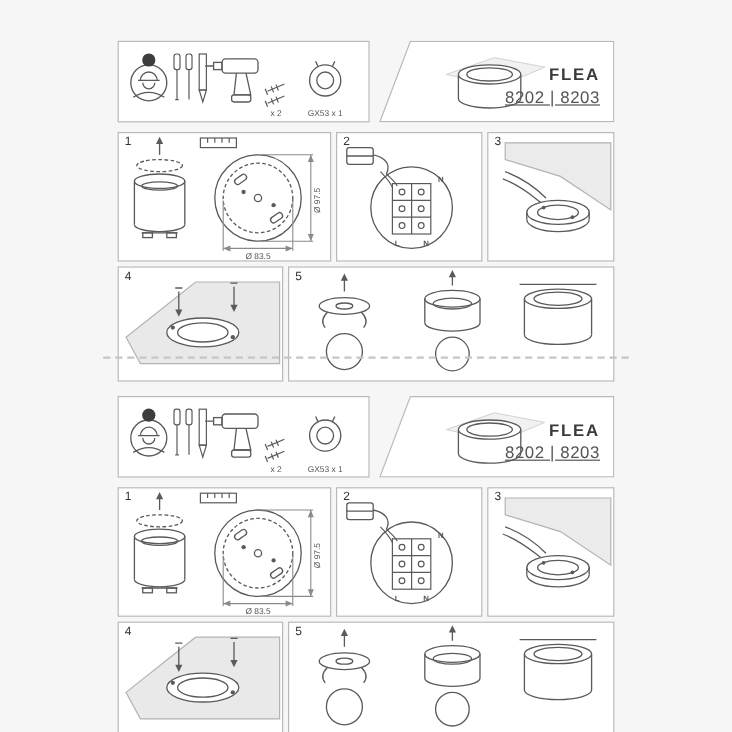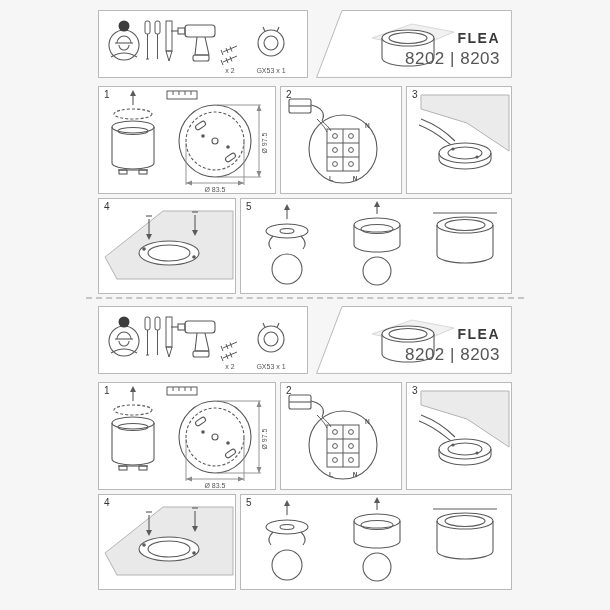--- a/index.html
+++ b/index.html
@@ -8,32 +8,32 @@
     width: 610px; height: 610px;
     background: #f6f6f6;
     font-family: "Liberation Sans", sans-serif;
   }
   .page { position: relative; width: 610px; height: 610px; overflow: hidden; background:#f6f6f6; }
   .sheet-slot { position: absolute; left: 98px; width: 414px; height: 284px; }
   .slot-1 { top: 10px; }
   .slot-2 { top: 306px; }
   .cut-line { position: absolute; top: 297px; left: 86px; width: 438px; height: 0; border-top: 2px dashed #c6c6c6; }
   .sheet { position: relative; width: 414px; height: 284px; }
-  .panel { position: absolute; background: #fff; border: 1px solid #b9b9b9; }
+  .panel { position: absolute; background: #fff; border: 1px solid #b9b9b9; margin-top: 24px; }
   .panel > svg { position: absolute; left: 0; top: 0; display: block; }
   .tools   { left: 0;     top: 0;     width: 210px; height: 68px; }
   .product { left: 218px; top: 0;     width: 196px; height: 68px; border: none; background: transparent; }
   .s1 { left: 0;     top: 76px;  width: 178px; height: 108px; }
   .s2 { left: 182px; top: 76px;  width: 122px; height: 108px; }
   .s3 { left: 308px; top: 76px;  width: 106px; height: 108px; }
   .s4 { left: 0;     top: 188px; width: 138px; height: 96px; }
   .s5 { left: 142px; top: 188px; width: 272px; height: 96px; }
   .step-num { position: absolute; top: 2px; left: 5px; font-size: 10px; color: #333; z-index: 2; }
   .flea-name { position: absolute; right: 12px; top: 20px; font-size: 14px; font-weight: bold; letter-spacing: 1.5px; color: #3a3a3a; }
-  .flea-models { position: absolute; right: 12px; top: 39px; font-size: 17px; color: #555; letter-spacing: 0.5px; }
+  .flea-models { position: absolute; right: 12px; top: 39px; font-size: 14px; color: #555; letter-spacing: 0.5px; text-decoration: underline; }
   svg text { font-family: "Liberation Sans", sans-serif; fill: #555; }
 </style>
 </head>
 <body>
 
 <div class="page">
   <div class="sheet-slot slot-1">
   <div class="sheet">
 
     <div class="panel tools">

